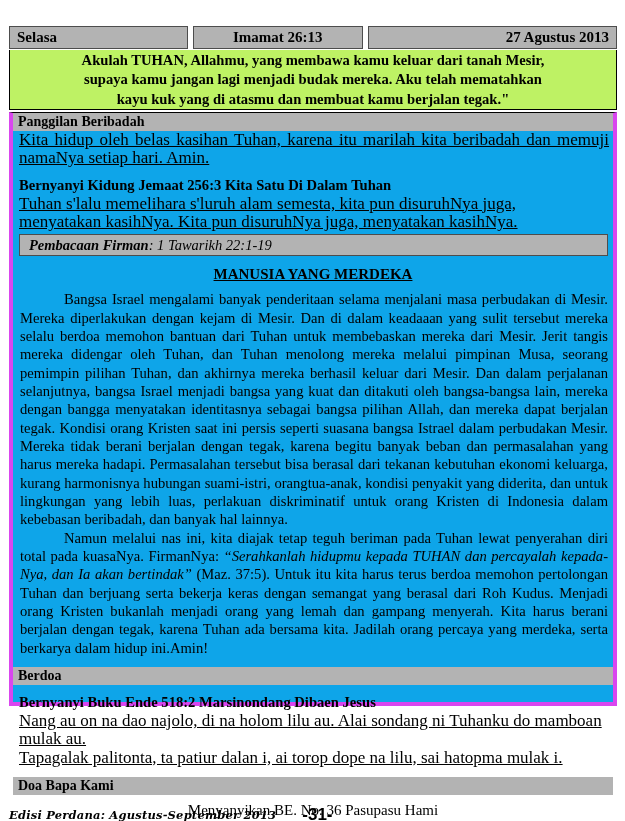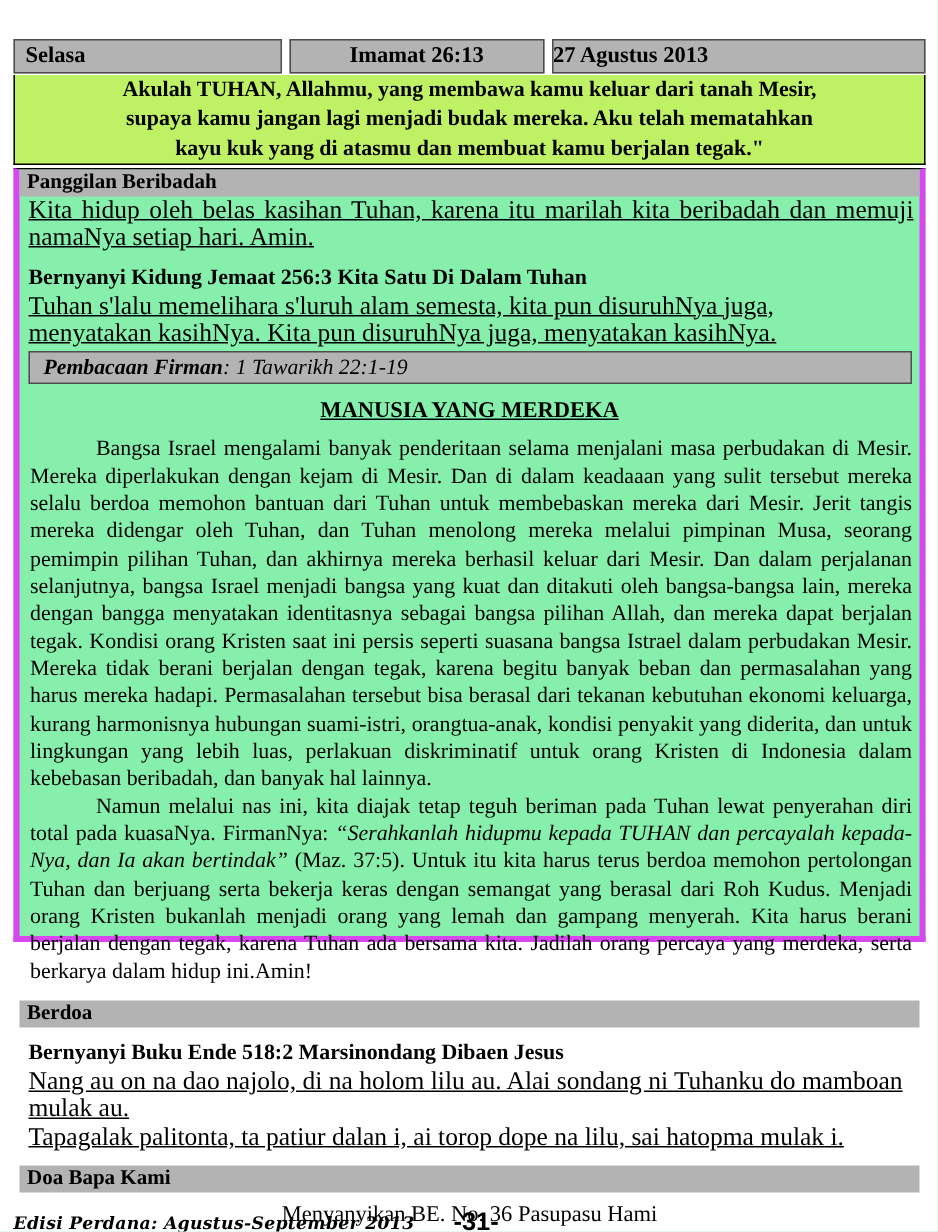--- a/index.html
+++ b/index.html
@@ -40,21 +40,21 @@
     box-sizing: border-box;
     font-weight: bold;
     font-size: 15px;
     line-height: 21px;
     height: 23px;
     white-space: nowrap;
     overflow: hidden;
   }
   .hdr-left   { width: 185px; text-align: left;  padding-left: 7px; }
   .hdr-center { width: 176px; text-align: center; }
-  .hdr-right  { width: 258px; text-align: left; padding-right: 7px; }
+  .hdr-right  { width: 258px; text-align: right; padding-right: 7px; }
 
   
   .verse-box {
     position: absolute;
     left: 9px;
     top: 38px;
     width: 608px;
     height: 60px;
     border: 1px solid #000000;
     border-top: none;
@@ -67,25 +67,25 @@
     padding-top: 1px;
   }
   .verse-line { white-space: nowrap; }
 
   
   .body-frame {
     position: absolute;
     left: 9px;
     top: 100px;
     width: 608px;
-    height: 516px;
+    height: 594px;
     border: 4px solid #d946ef;
     border-top: 1px solid #000000;
     box-sizing: border-box;
-    background: #86efac;
+    background: #0ea5e9;
   }
 
   .bar {
     background: #b3b3b3;
     font-weight: bold;
     font-size: 14px;
     line-height: 18px;
     height: 18px;
     padding-left: 5px;
     box-sizing: border-box;

